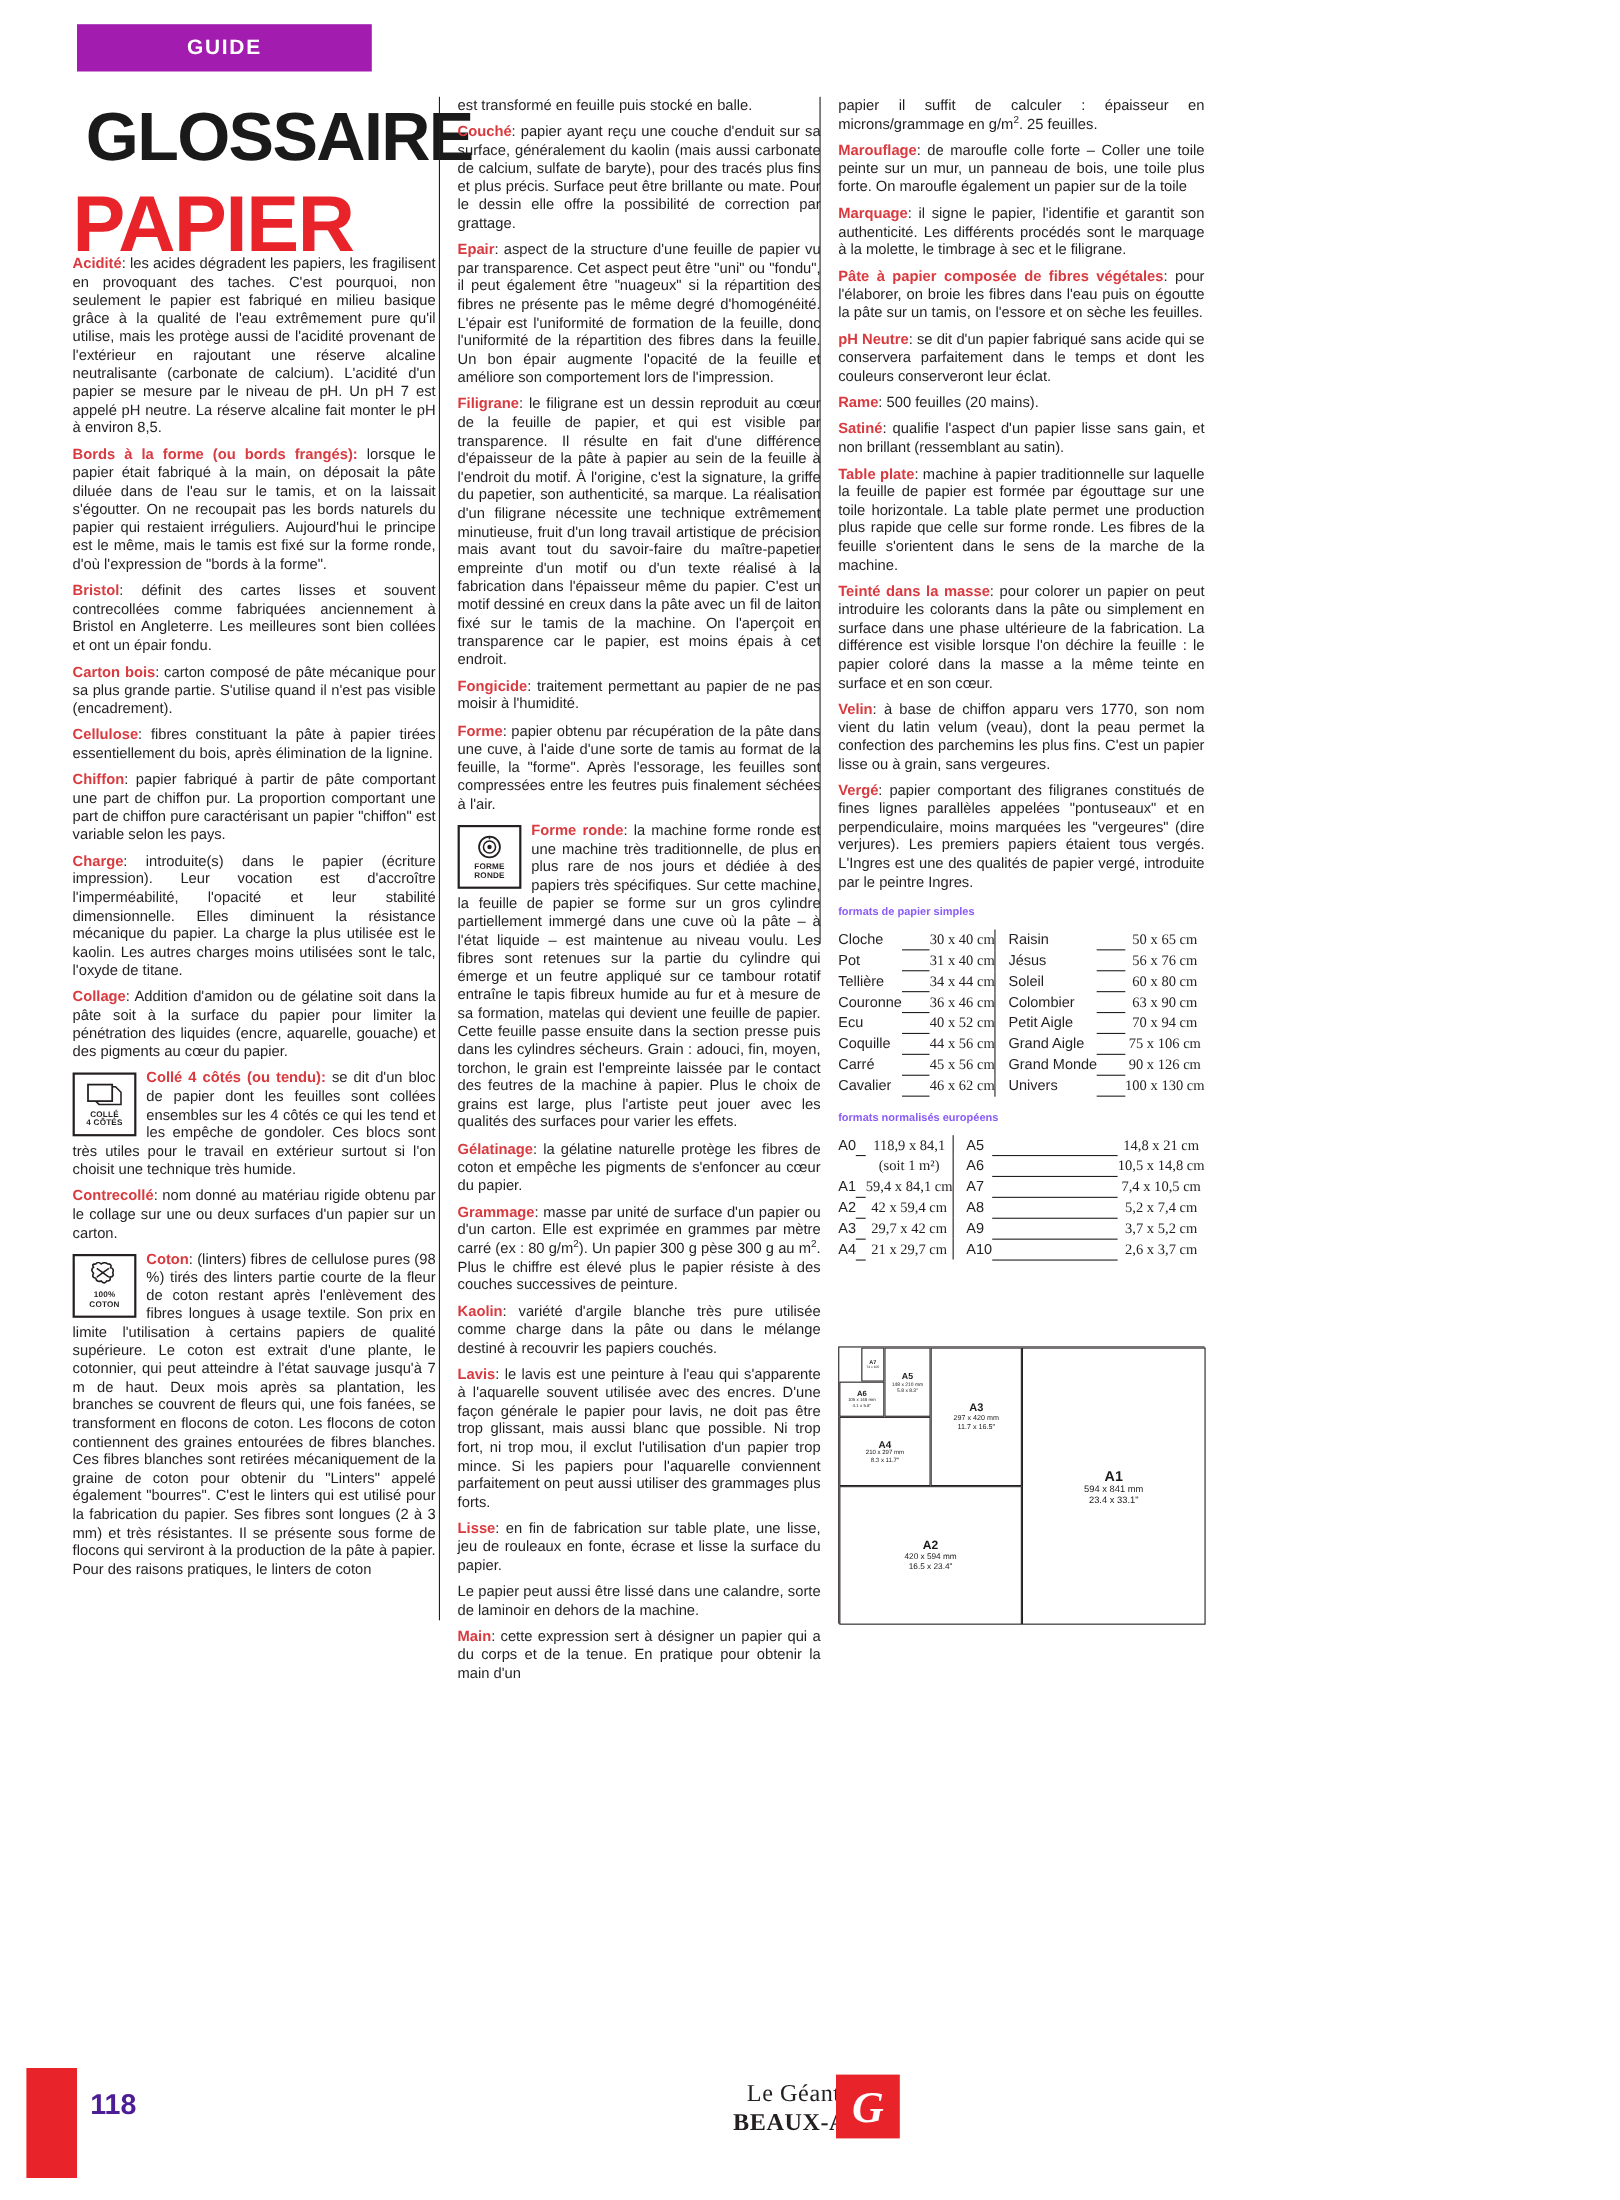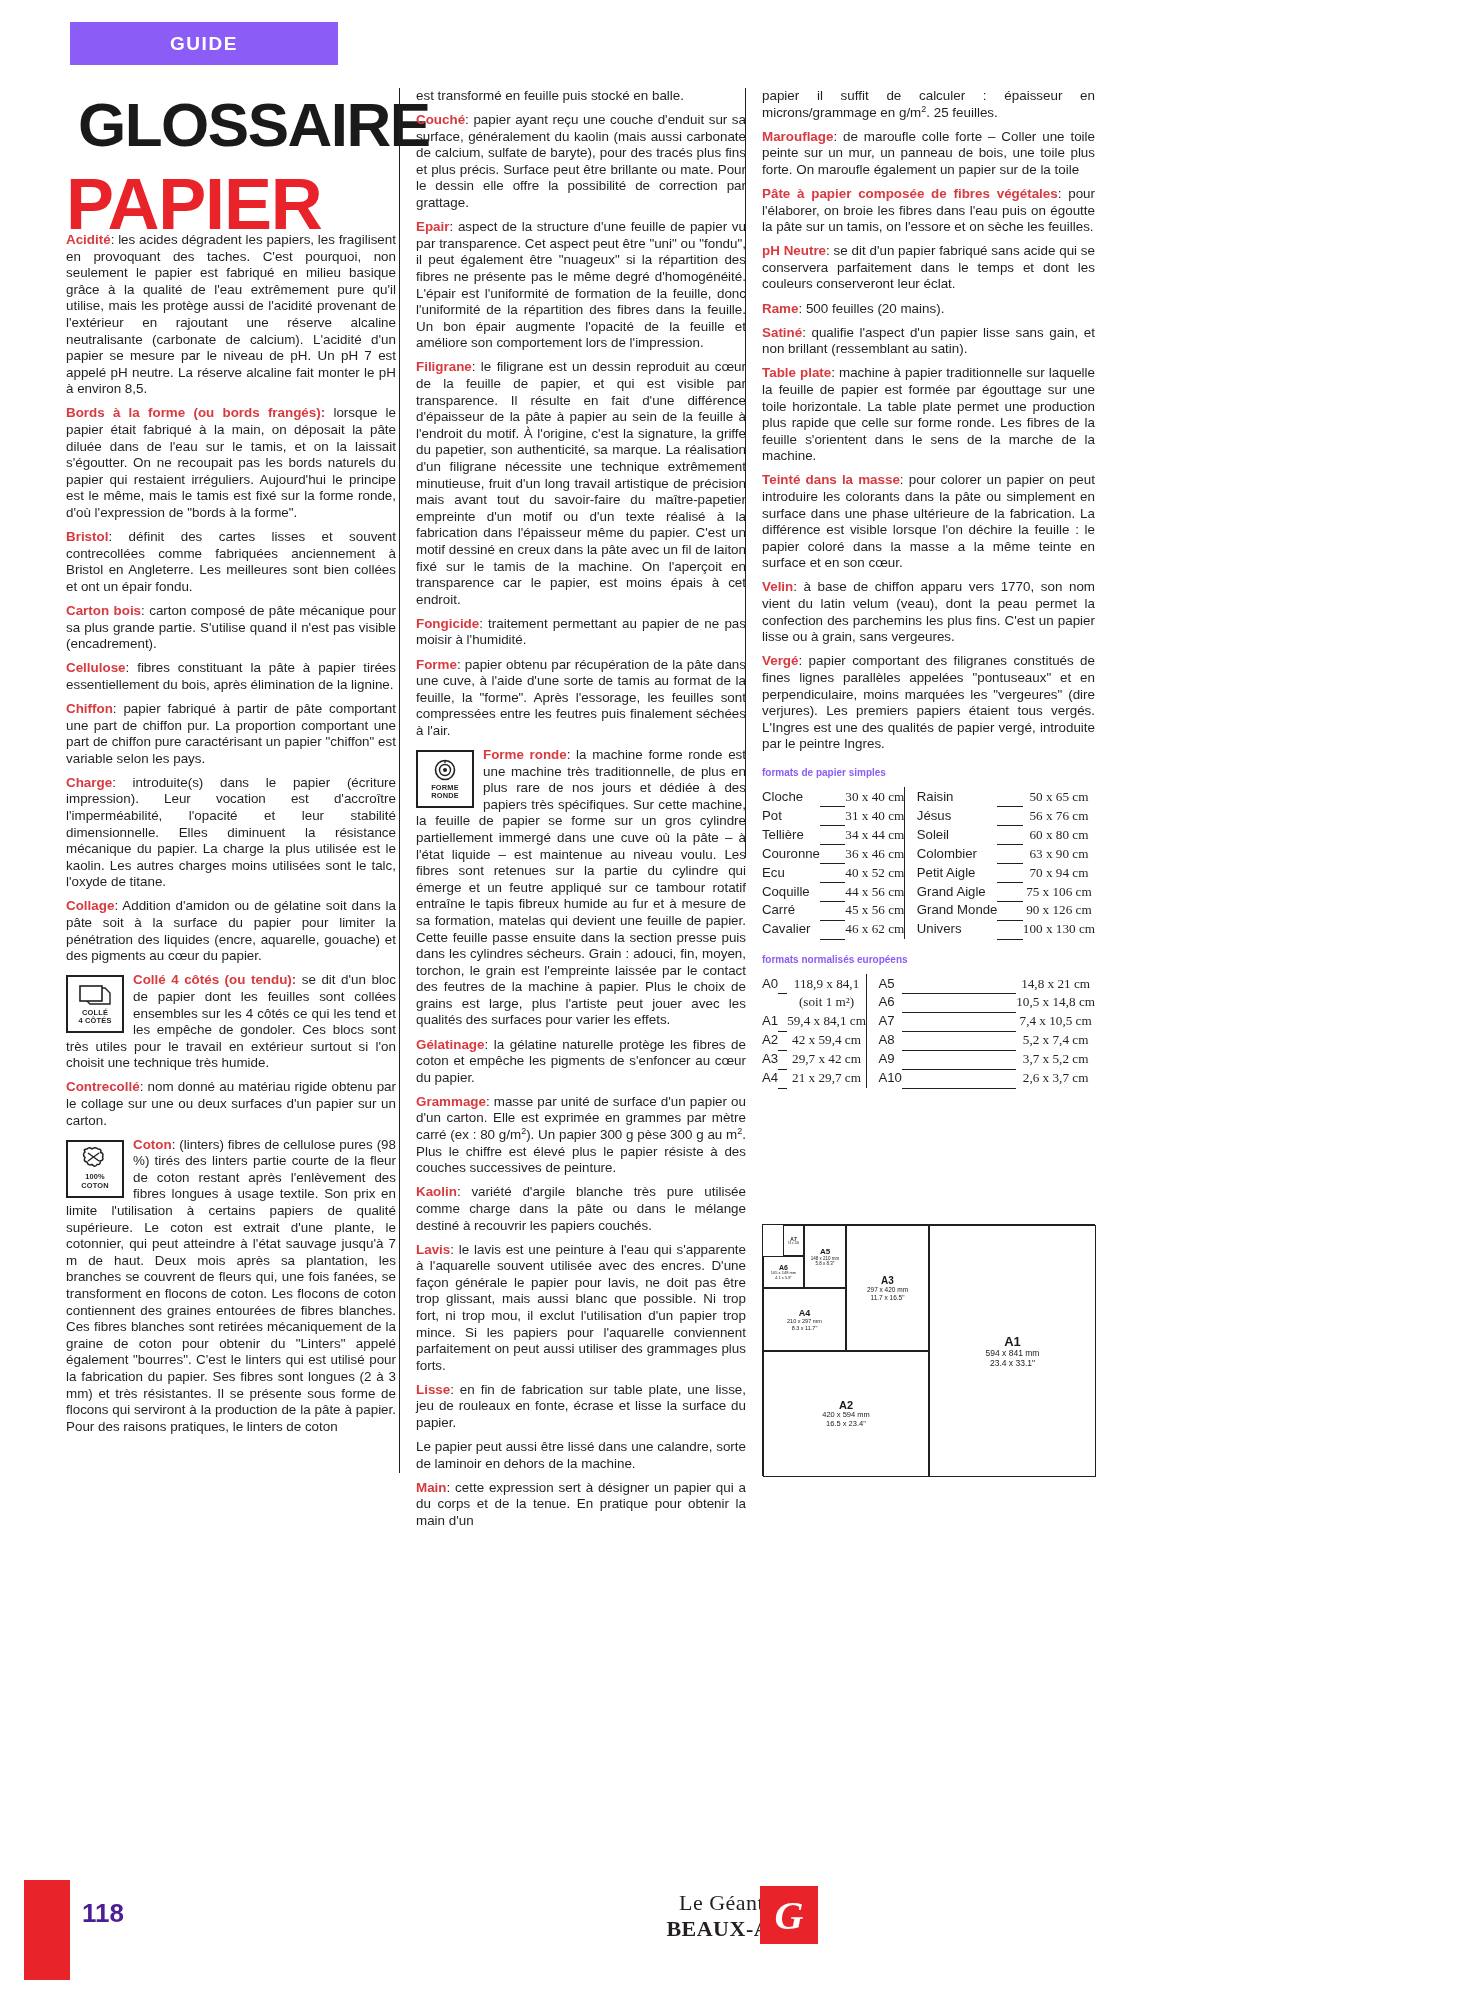--- a/index.html
+++ b/index.html
@@ -11,21 +11,21 @@
     color: #1a1a1a;
     position: relative;
     overflow: hidden;
   }
   .page { position:absolute; inset:0; }
 
   
   .guide-tab {
     position:absolute; left:70px; top:22px;
     width:268px; height:43px;
-    background:#8b5cf6;
+    background:#a21caf;
     color:#ffffff;
     font-weight:bold; font-size:19px; letter-spacing:1.6px;
     display:flex; align-items:center; justify-content:center;
   }
 
   
   .title-block { position:absolute; left:66px; top:83px; width:380px; }
   .title-main {
     font-size:62px; font-weight:bold; line-height:0.98;
     letter-spacing:-1.5px; color:#1a1a1a; margin:12px;
@@ -199,20 +199,21 @@
     <p><span class="term">Kaolin</span><span>: variété d'argile blanche très pure utilisée comme charge dans la pâte ou dans le mélange destiné à recouvrir les papiers couchés.</span></p>
     <p><span class="term">Lavis</span><span>: le lavis est une peinture à l'eau qui s'apparente à l'aquarelle souvent utilisée avec des encres. D'une façon générale le papier pour lavis, ne doit pas être trop glissant, mais aussi blanc que possible. Ni trop fort, ni trop mou, il exclut l'utilisation d'un papier trop mince. Si les papiers pour l'aquarelle conviennent parfaitement on peut aussi utiliser des grammages plus forts.</span></p>
     <p><span class="term">Lisse</span><span>: en fin de fabrication sur table plate, une lisse, jeu de rouleaux en fonte, écrase et lisse la surface du papier.</span></p>
     <p>Le papier peut aussi être lissé dans une calandre, sorte de laminoir en dehors de la machine.</p>
     <p><span class="term">Main</span><span>: cette expression sert à désigner un papier qui a du corps et de la tenue. En pratique pour obtenir la main d'un</span></p>
   </div>
 
   <div class="col col3">
     <p><span>papier il suffit de calculer : épaisseur en microns/grammage en g/m</span><sup>2</sup><span>. 25 feuilles.</span></p>
     <p><span class="term">Marouflage</span><span>: de maroufle colle forte – Coller une toile peinte sur un mur, un panneau de bois, une toile plus forte. On maroufle également un papier sur de la toile</span></p>
+    <p><span class="term">Marquage</span><span>: il signe le papier, l'identifie et garantit son authenticité. Les différents procédés sont le marquage à la molette, le timbrage à sec et le filigrane.</span></p>
     <p><span class="term">Pâte à papier composée de fibres végétales</span><span>: pour l'élaborer, on broie les fibres dans l'eau puis on égoutte la pâte sur un tamis, on l'essore et on sèche les feuilles.</span></p>
     <p><span class="term">pH Neutre</span><span>: se dit d'un papier fabriqué sans acide qui se conservera parfaitement dans le temps et dont les couleurs conserveront leur éclat.</span></p>
     <p><span class="term">Rame</span><span>: 500 feuilles (20 mains).</span></p>
     <p><span class="term">Satiné</span><span>: qualifie l'aspect d'un papier lisse sans gain, et non brillant (ressemblant au satin).</span></p>
     <p><span class="term">Table plate</span><span>: machine à papier traditionnelle sur laquelle la feuille de papier est formée par égouttage sur une toile horizontale. La table plate permet une production plus rapide que celle sur forme ronde. Les fibres de la feuille s'orientent dans le sens de la marche de la machine.</span></p>
     <p><span class="term">Teinté dans la masse</span><span>: pour colorer un papier on peut introduire les colorants dans la pâte ou simplement en surface dans une phase ultérieure de la fabrication. La différence est visible lorsque l'on déchire la feuille : le papier coloré dans la masse a la même teinte en surface et en son cœur.</span></p>
     <p><span class="term">Velin</span><span>: à base de chiffon apparu vers 1770, son nom vient du latin velum (veau), dont la peau permet la confection des parchemins les plus fins. C'est un papier lisse ou à grain, sans vergeures.</span></p>
     <p><span class="term">Vergé</span><span>: papier comportant des filigranes constitués de fines lignes parallèles appelées "pontuseaux" et en perpendiculaire, moins marquées les "vergeures" (dire verjures). Les premiers papiers étaient tous vergés. L'Ingres est une des qualités de papier vergé, introduite par le peintre Ingres.</span></p>
 
     <div class="tbl-title">formats de papier simples</div>

